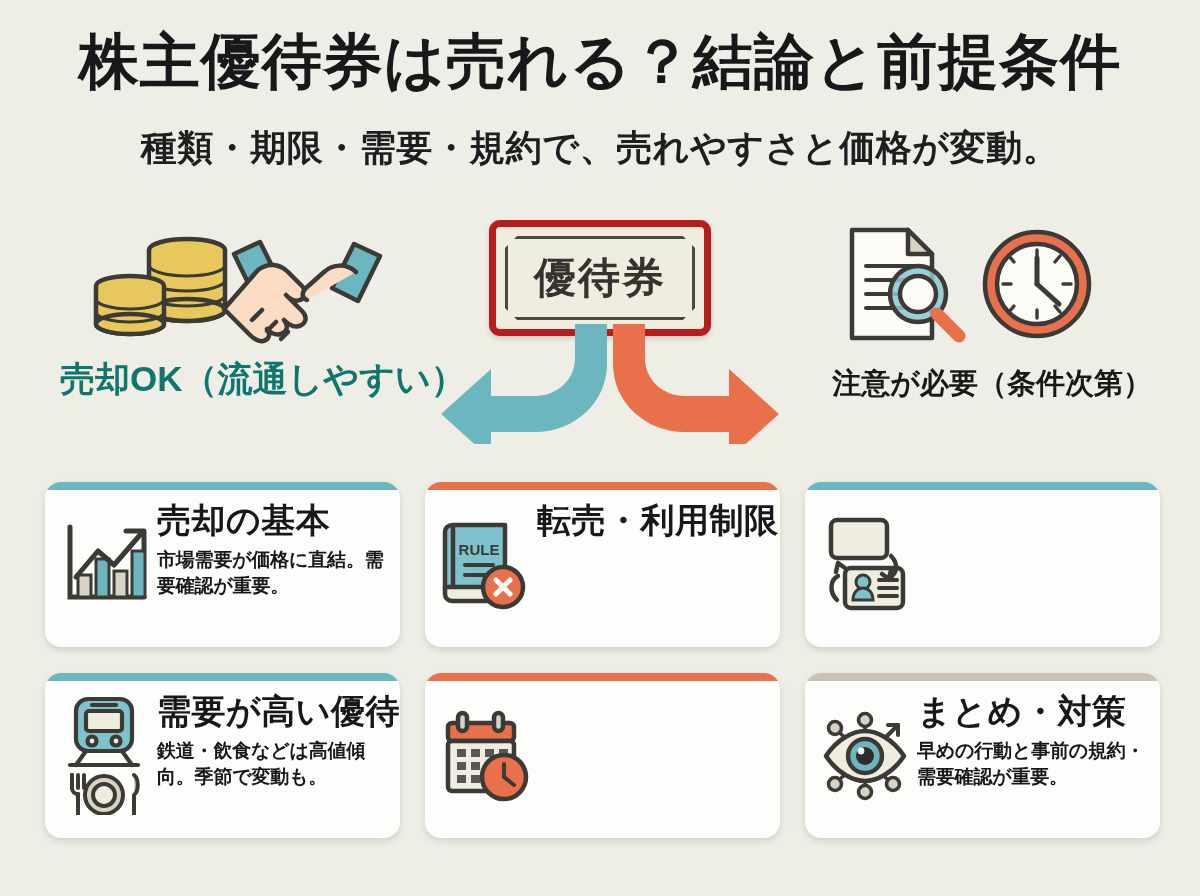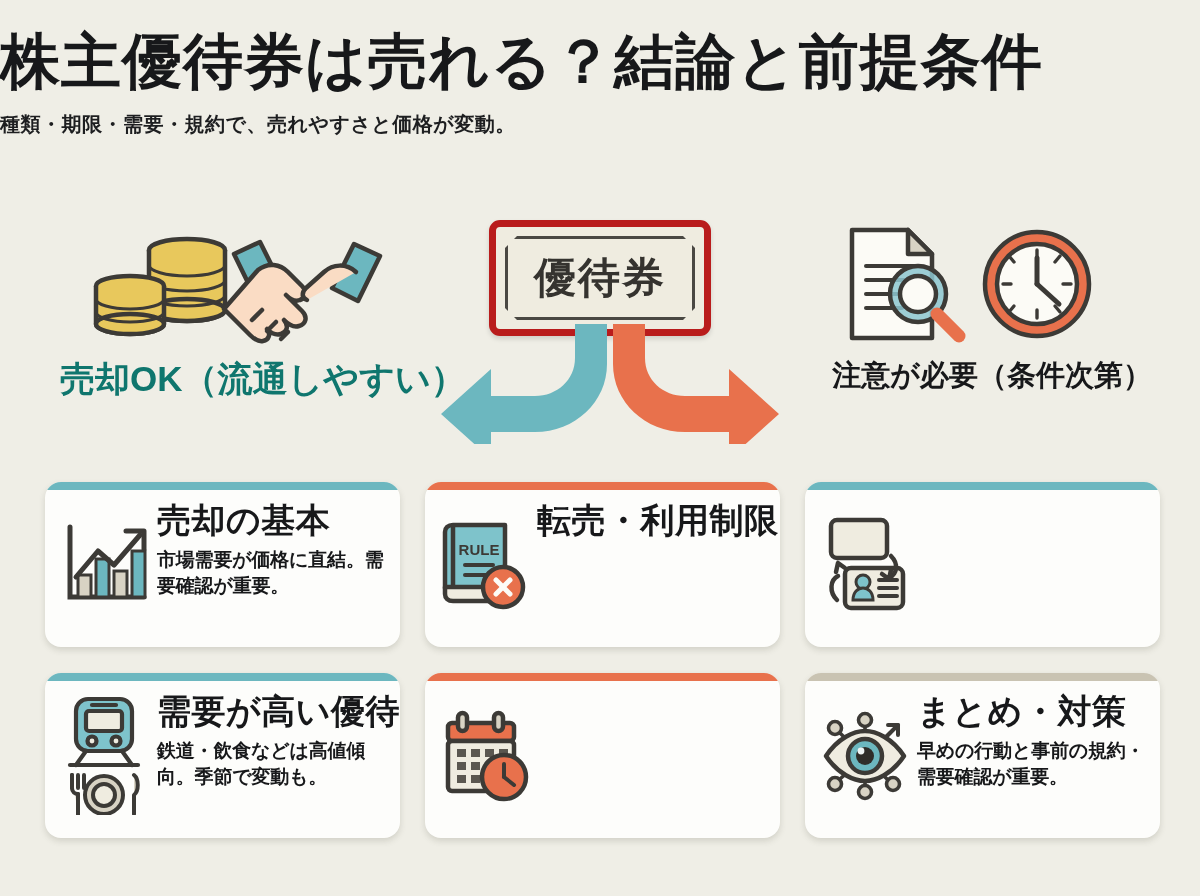--- a/index.html
+++ b/index.html
@@ -6,28 +6,28 @@
   body{
     width:1200px;height:896px;
     background:#efeee6;
     font-family:"Liberation Sans","DejaVu Sans",sans-serif;
     overflow:hidden;
     position:relative;
   }
   .page{position:relative;width:1200px;height:896px;box-sizing:border-box;}
 
   
-  .header{position:absolute;left:0;top:28px;width:1200px;text-align:left;}
+  .header{position:absolute;left:0;top:28px;width:1200px;text-align:center;}
   .title{
     font-size:60px;font-weight:700;color:#17181a;letter-spacing:1px;
     line-height:1.12;margin:0;white-space:nowrap;
   }
   .subtitle{
-    font-size:20px;font-weight:700;color:#1d1e20;letter-spacing:.5px;
-    margin:16px 0 0 0;white-space:nowrap;
+    font-size:36px;font-weight:700;color:#1d1e20;letter-spacing:.5px;
+    margin:29px 0 0 0;white-space:nowrap;
   }
 
   
   .mid{position:absolute;left:0;top:196px;width:1200px;height:250px;}
 
   .voucher{
     position:absolute;left:489px;top:24px;width:222px;height:116px;
     background:#efece0;border:7px solid #b91c1c;border-radius:11px;
     box-sizing:border-box;display:flex;align-items:center;justify-content:center;
     box-shadow:0 3px 5px rgba(0,0,0,.13);
@@ -39,21 +39,21 @@
   }
   .voucher-text{
     position:relative;font-size:42px;font-weight:700;color:#35332f;letter-spacing:2px;
   }
 
   .labelL{
     position:absolute;left:60px;top:160px;width:360px;text-align:left;
     font-size:35px;font-weight:700;color:#0f766e;white-space:nowrap;
   }
   .labelR{
-    position:absolute;right:48px;top:160px;width:380px;text-align:right;
+    position:absolute;right:48px;top:168px;width:380px;text-align:right;
     font-size:29px;font-weight:700;color:#17181a;white-space:nowrap;
   }
 
   
   .grid{
     position:absolute;left:45px;top:482px;width:1110px;
     display:grid;grid-template-columns:repeat(3,355px);
     grid-template-rows:165px 165px;gap:26px 25px;
   }
   .card{

